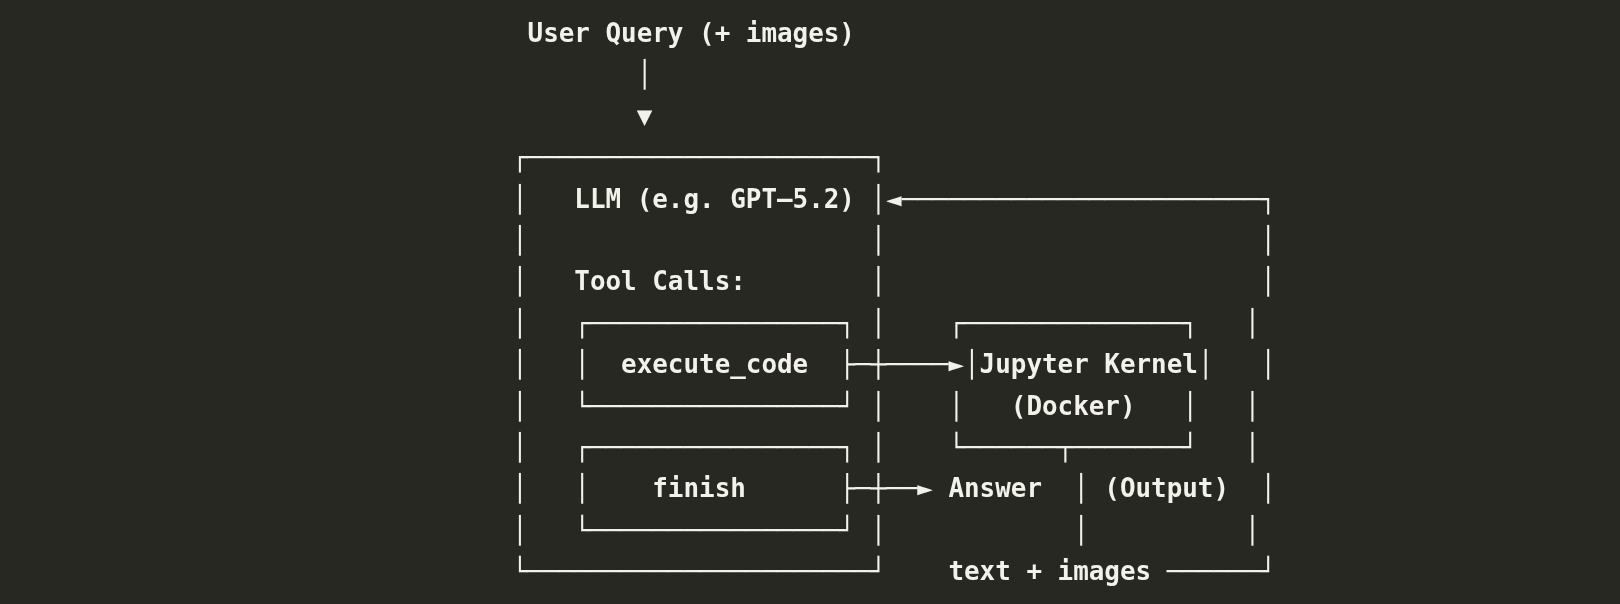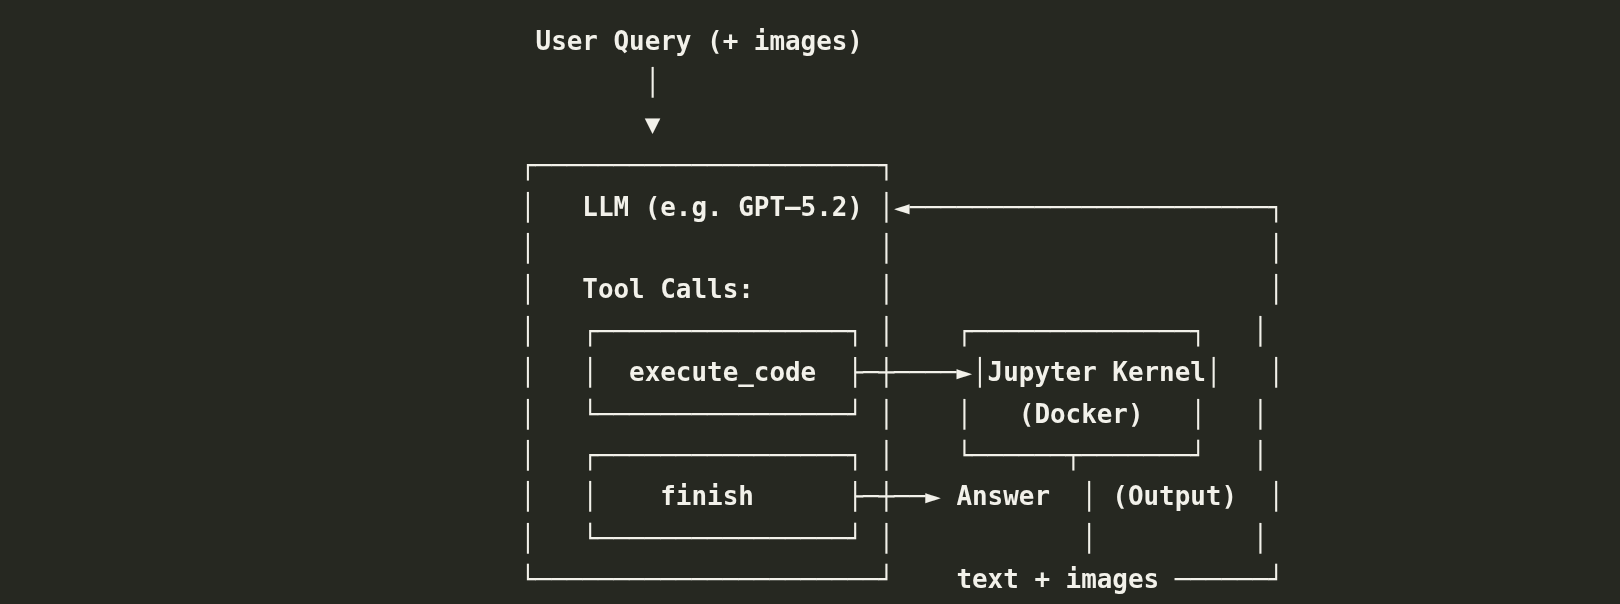--- a/index.html
+++ b/index.html
@@ -9,21 +9,21 @@
   body {
     width: 1620px;
     height: 604px;
     overflow: hidden;
     background: #262821;
   }
   #diagram {
     position: absolute;
     left: 508px;
     top: 9px;
-    margin: 12px;
+    margin: 4px;
     font-family: "DejaVu Sans Mono", monospace;
     font-size: 25.9px;
     font-weight: bold;
     line-height: 41.4px;
     color: #f2f1ea;
     white-space: pre;
   }
   #diagram .r {
     height: 41.4px;
   }

